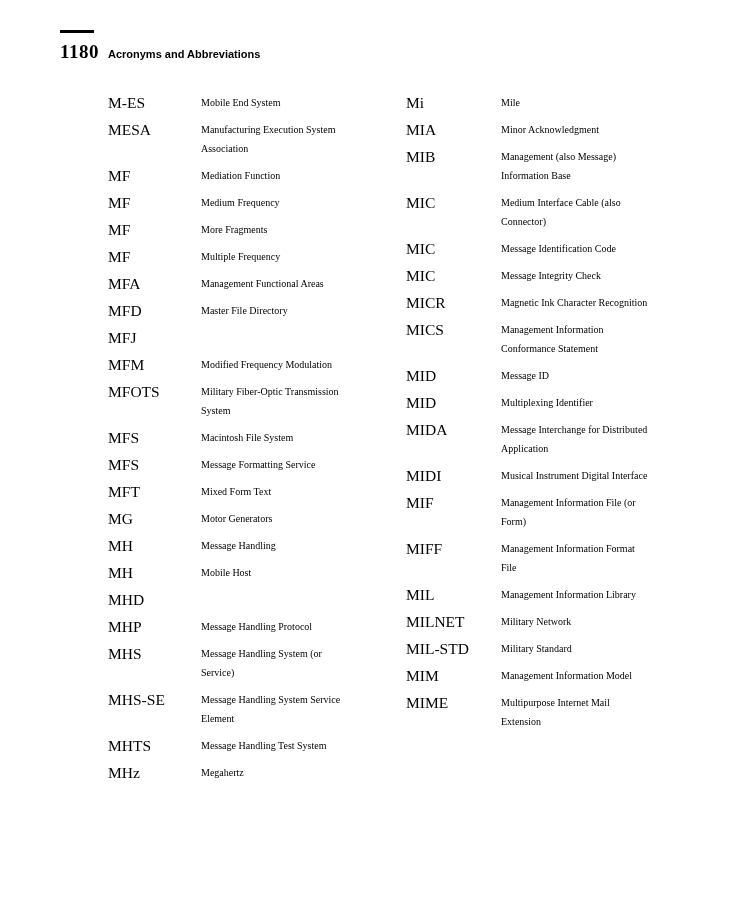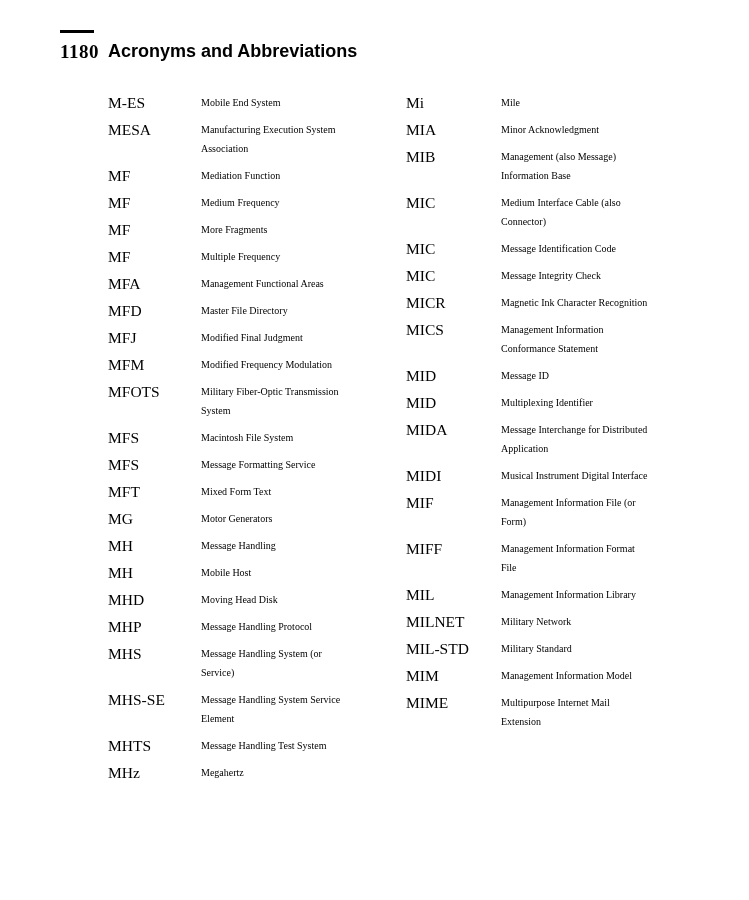--- a/index.html
+++ b/index.html
@@ -40,21 +40,21 @@
   .page-number {
     font-family: "Liberation Serif", serif;
     font-size: 19px;
     font-weight: bold;
     letter-spacing: 0.5px;
     line-height: 1;
     padding-top: 14px;
   }
   .header-title {
     font-family: "Liberation Sans", sans-serif;
-    font-size: 18px;
+    font-size: 11px;
     font-weight: bold;
     line-height: 1;
     padding-bottom: 1px;
   }
   
   .columns {
     position: absolute;
     left: 0;
     top: 93px;
     width: 749px;
@@ -129,21 +129,20 @@
         <div class="entry">
           <div class="term">MFA</div>
           <div class="def">Management Functional Areas</div>
         </div>
         <div class="entry">
           <div class="term">MFD</div>
           <div class="def">Master File Directory</div>
         </div>
         <div class="entry">
           <div class="term">MFJ</div>
-          <div class="def">Modified Final Judgment</div>
         </div>
         <div class="entry">
           <div class="term">MFM</div>
           <div class="def">Modified Frequency Modulation</div>
         </div>
         <div class="entry">
           <div class="term">MFOTS</div>
           <div class="def">Military Fiber-Optic Transmission System</div>
         </div>
         <div class="entry">
@@ -165,21 +164,20 @@
         <div class="entry">
           <div class="term">MH</div>
           <div class="def">Message Handling</div>
         </div>
         <div class="entry">
           <div class="term">MH</div>
           <div class="def">Mobile Host</div>
         </div>
         <div class="entry">
           <div class="term">MHD</div>
-          <div class="def">Moving Head Disk</div>
         </div>
         <div class="entry">
           <div class="term">MHP</div>
           <div class="def">Message Handling Protocol</div>
         </div>
         <div class="entry">
           <div class="term">MHS</div>
           <div class="def">Message Handling System (or Service)</div>
         </div>
         <div class="entry">

